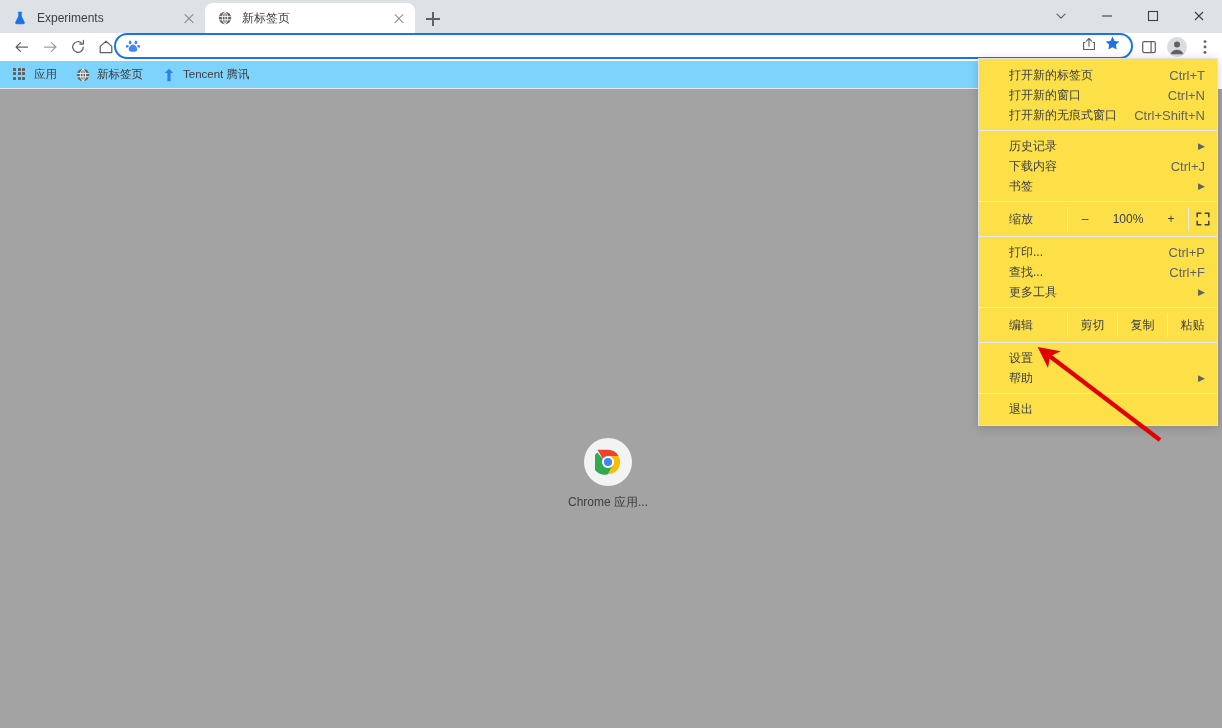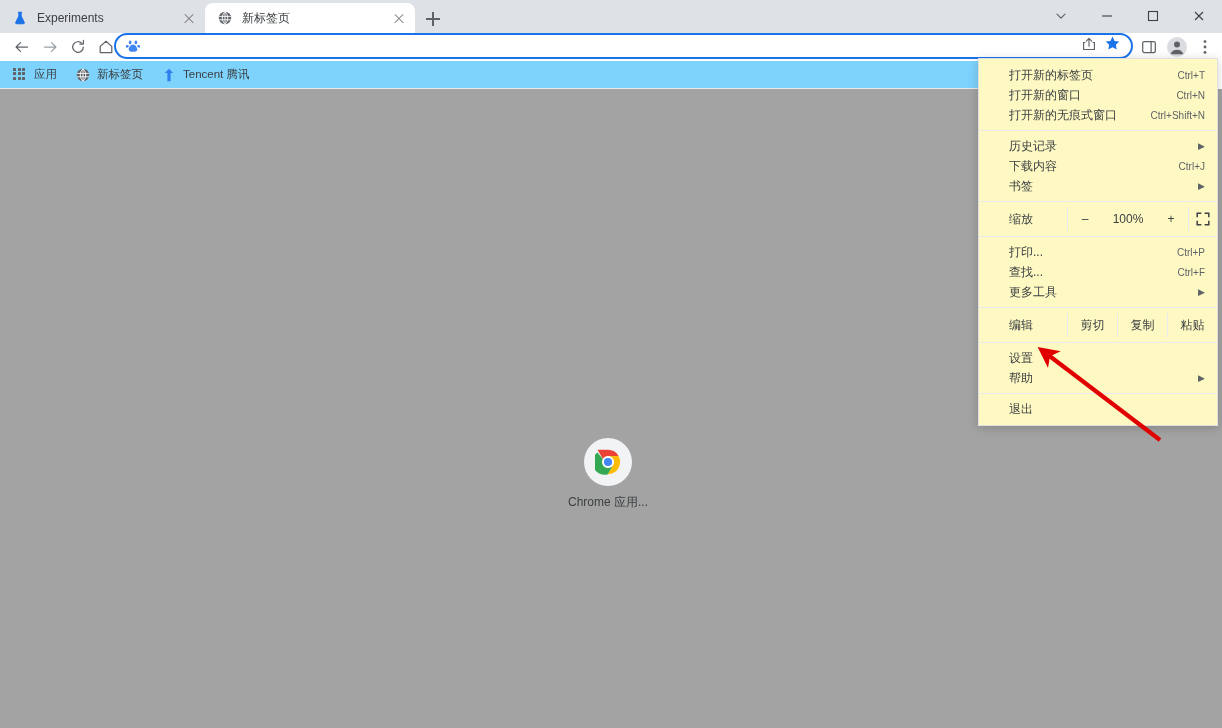--- a/index.html
+++ b/index.html
@@ -114,32 +114,32 @@
     display:flex; align-items:center; justify-content:center;
   }
   .shortcut-label {
     font-size:12px; color:#3c4043; text-align:center; line-height:16px;
     max-width:80px; overflow:hidden; white-space:nowrap; text-overflow:ellipsis;
   }
 
   
   .menu {
     position:absolute; left:978px; top:58px; width:240px;
-    background:#fef9c3; border:1px solid #e0e0e0;
+    background:#fde047; border:1px solid #e0e0e0;
     box-shadow: 0 2px 10px rgba(0,0,0,.18);
     padding:6px 0 6px 0;
     font-size:12px; color:#3c4043;
     z-index: 30;
   }
   .mi {
     height:20px; display:flex; align-items:center;
     padding:0 12px 0 30px; white-space:nowrap;
   }
   .mi-label { flex:1 1 auto; line-height:20px; font-size:12px; }
-  .mi-accel { color:#5f6368; font-size:10px; margin-left:14px; }
+  .mi-accel { color:#5f6368; font-size:13px; margin-left:14px; }
   .mi-arrow {
     width:10px; margin-left:10px; color:#5f6368; font-size:9px; text-align:right;
   }
   .msep { height:1px; background:#e8eaed; margin:5px 0; }
 
   .mrow {
     display:flex; align-items:stretch; height:24px;
   }
   .mrow .cell {
     display:flex; align-items:center; justify-content:center;

